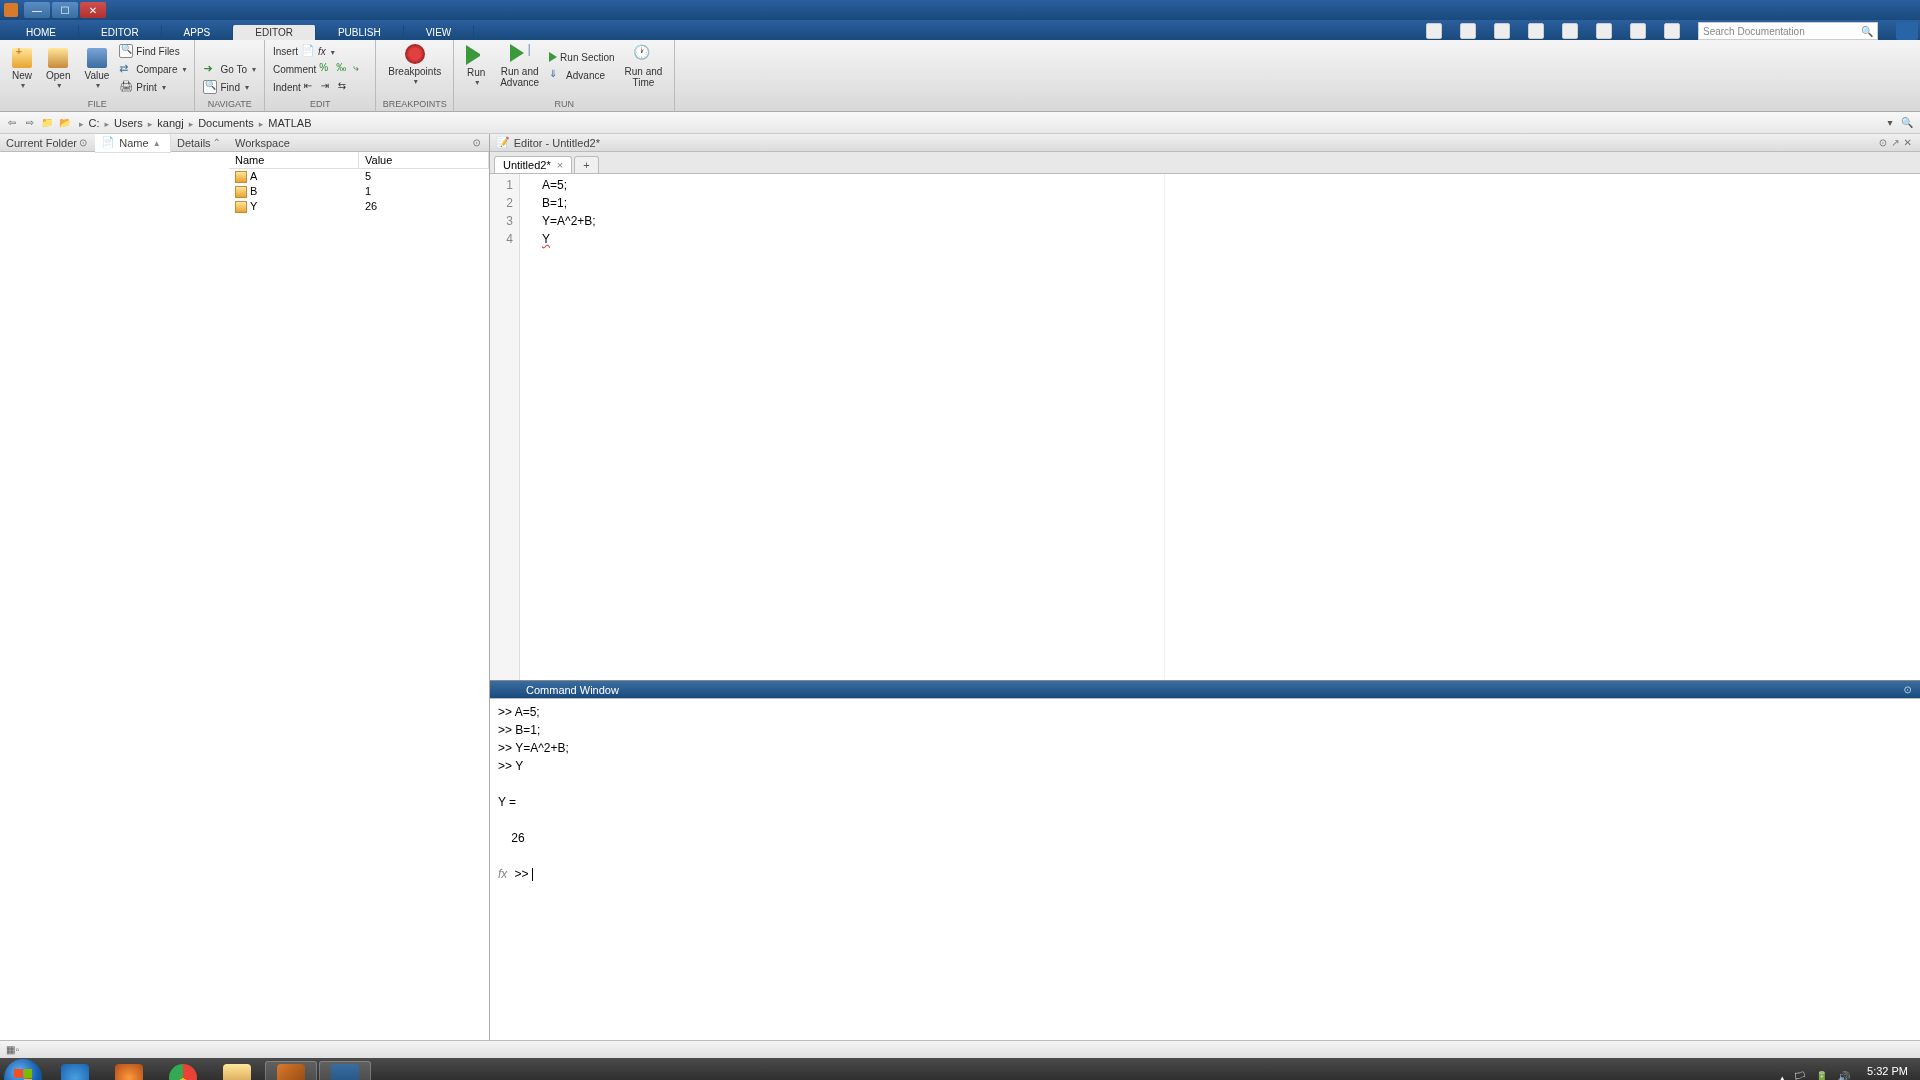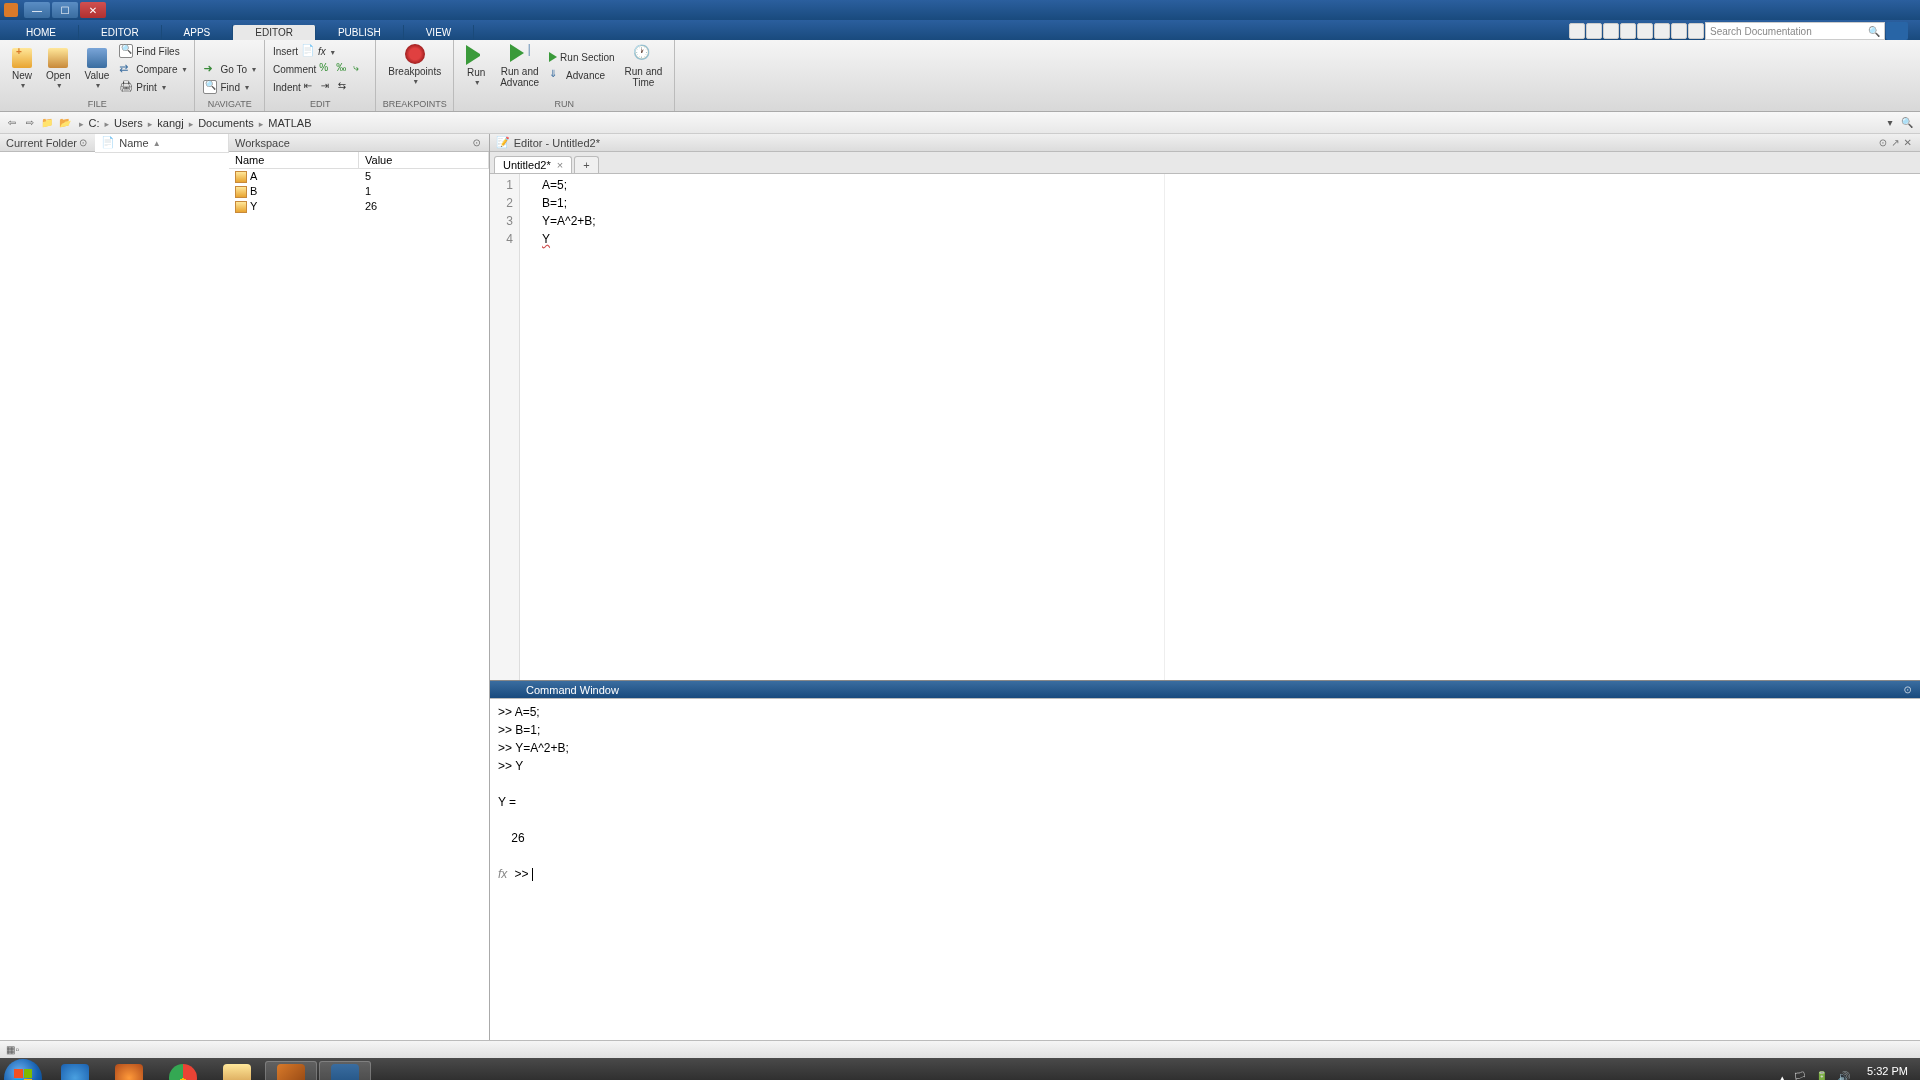--- a/index.html
+++ b/index.html
@@ -13,21 +13,21 @@
 .win-btn { width: 26px; height: 16px; display: flex; align-items: center; justify-content: center; border-radius: 2px; font-size: 10px; }
 .win-min { background: linear-gradient(#5a8dc4, #3a6da0); }
 .win-max { background: linear-gradient(#5a8dc4, #3a6da0); }
 .win-close { background: linear-gradient(#d05050, #b03030); }
 
 
 .maintabs { height: 20px; background: linear-gradient(#2b5f9e, #194a7d); display: flex; align-items: flex-end; padding-left: 4px; }
 .maintab { padding: 2px 22px; color: #fff; font-size: 10px; border-right: 1px solid #1a4a7a; cursor: pointer; }
 .maintab.active { background: #e8e8e8; color: #333; border-radius: 2px 2px 0 0; }
 .maintabs .spacer { flex: 1; }
-.quickbar { display: flex; gap: 1px; align-items: center; padding-right: 12px; }
+.quickbar { display: flex; gap: 18px; align-items: center; padding-right: 2px; }
 .quick-icon { width: 16px; height: 16px; background: #eee; border: 1px solid #ccc; border-radius: 2px; }
 .search-doc { width: 180px; height: 18px; background: #fff; border: 1px solid #ccc; font-size: 10px; padding: 0 18px 0 4px; color: #888; position: relative; display: flex; align-items: center; }
 .search-doc::after { content: "🔍"; position: absolute; right: 3px; font-size: 10px; }
 .login-icon { width: 22px; height: 18px; background: #2865a6; border-radius: 2px; }
 
 
 .ribbon { height: 72px; background: linear-gradient(#f5f5f5, #d8d8d8); border-bottom: 1px solid #aaa; display: flex; }
 .ribbon-group { border-right: 1px solid #bbb; padding: 2px 6px; display: flex; flex-direction: column; justify-content: space-between; }
 .ribbon-group-label { text-align: center; font-size: 9px; color: #666; padding-top: 1px; }
 .ribbon-row { display: flex; align-items: center; gap: 2px; }
@@ -304,20 +304,25 @@
     </div>
     <div class="current-folder">
       <div class="cf-header">
         <div class="col-h cf-name-col" style="flex:1">
           <span class="sicon icon-page"></span>
           <span>Name</span>
           <span style="font-size:8px;color:#888">▲</span>
         </div>
       </div>
     </div>
+    <div class="panel-header details">
+      <span>Details</span>
+      <span class="pfill"></span>
+        <span class="pbtn">⌃</span>
+    </div>
     <div class="workspace-panel">
       <div class="panel-header">
         <span>Workspace</span>
         <span class="pfill"></span>
           <span class="pbtn">⊙</span>
       </div>
       <div class="ws-table">
         <div class="ws-head">
           <div class="wh" style="width:130px">Name</div>
           <div class="wh" style="width:130px">Value</div>

